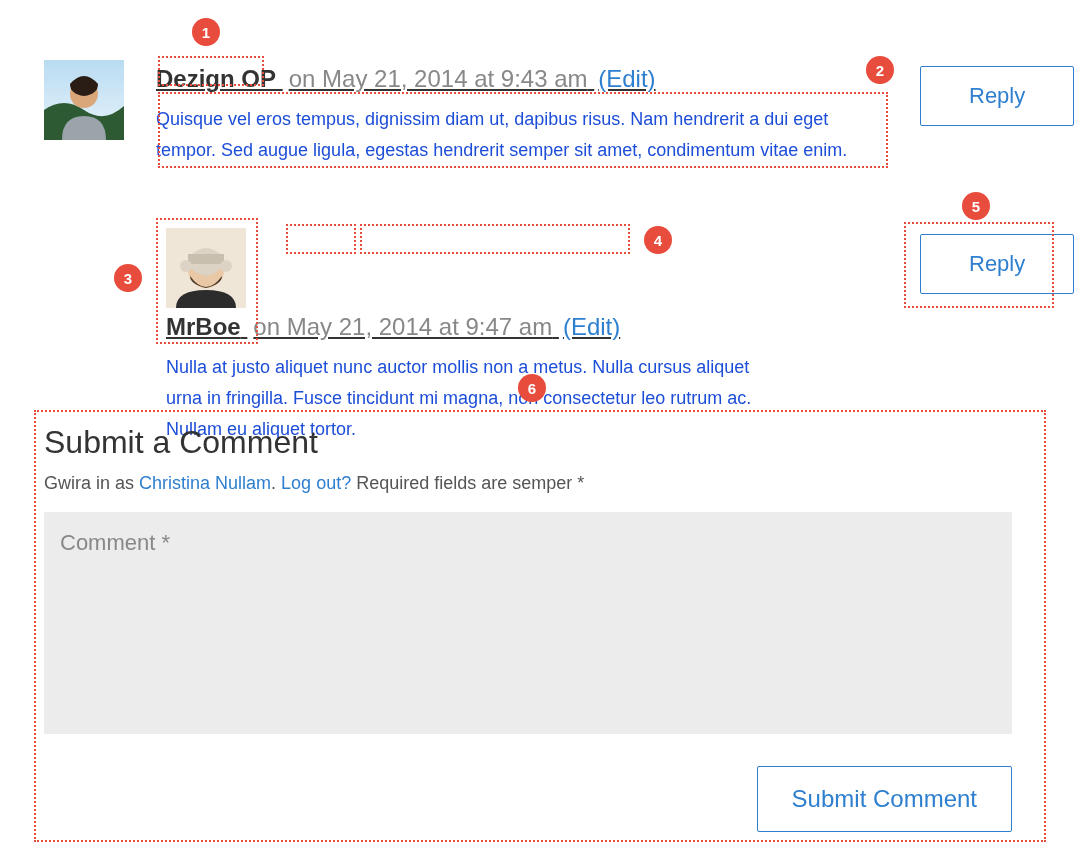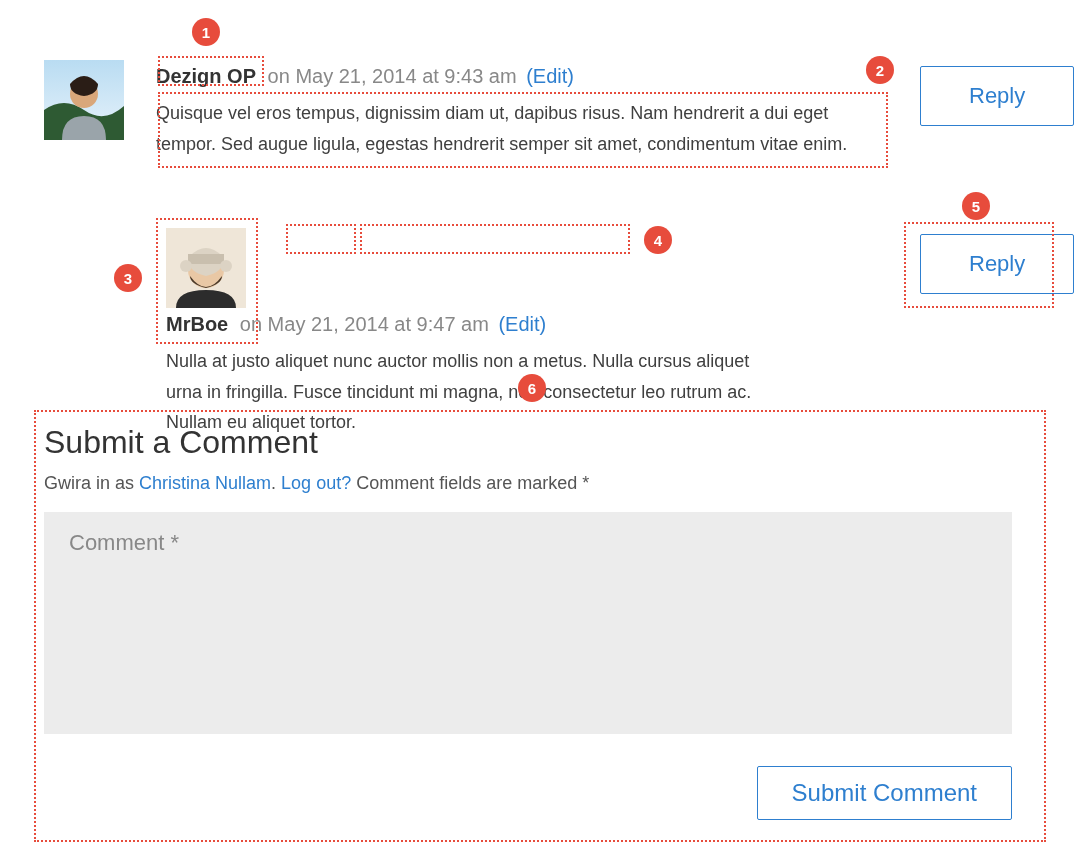--- a/index.html
+++ b/index.html
@@ -41,25 +41,25 @@
   .avatar {
     width: 80px; height: 80px;
     flex: 0 0 80px;
     margin-right: 32px;
     display: flex; align-items: center; justify-content: center;
     overflow: hidden;
   }
   .avatar svg { width: 80px; height: 80px; display: block; }
 
   .c-body { flex: 1; }
-  .meta-line { font-size: 20px; line-height: 1.6; }
+  .meta-line { font-size: 24px; line-height: 1.6; text-decoration: underline; }
   .author { font-weight: 700; color: #333; }
   .meta { color: #888; margin-left: 6px; }
   .edit-link { color: #2e7fcf; margin-left: 4px; cursor: pointer; }
-  .comment-text { font-size: 18px; line-height: 1.7; color: #404040; margin-top: 6px; max-width: 720px; }
+  .comment-text { font-size: 18px; line-height: 1.7; color: #1d4ed8; margin-top: 6px; max-width: 720px; }
   .comment.nested .comment-text { max-width: 610px; }
 
   .reply-btn {
     position: absolute;
     border: 1px solid #2e7fcf;
     color: #2e7fcf;
     background: transparent;
     font-size: 22px;
     padding: 16px 48px;
     cursor: pointer;
@@ -82,35 +82,35 @@
     font-size: 18px;
     color: #555;
     margin-bottom: 18px;
   }
   .login-line a { color: #2e7fcf; text-decoration: none; cursor: pointer; }
   .comment-field {
     width: 100%;
     height: 222px;
     background: #ececec;
     border: none;
-    padding: 18px 25px;
+    padding: 18px 16px;
     font-size: 22px;
     color: #444;
     resize: none;
     font-family: inherit;
   }
   .comment-field::placeholder { color: #888; }
   .submit-btn {
     float: right;
     margin-top: 28px;
     border: 1px solid #2e7fcf;
     color: #2e7fcf;
     background: transparent;
     font-size: 24px;
-    padding: 12px 34px;
+    padding: 18px 34px;
     cursor: pointer;
     border-radius: 2px;
   }
 </style>
 </head>
 <body>
 
 <div class="canvas">
 
   <div class="comment" style="left:44px; top:60px;">
@@ -160,21 +160,21 @@
         <span class="edit-link">(Edit)</span>
       </div>
       <div class="comment-text">Nulla at justo aliquet nunc auctor mollis non a metus. Nulla cursus aliquet urna in fringilla. Fusce tincidunt mi magna, non consectetur leo rutrum ac. Nullam eu aliquet tortor.</div>
     </div>
   </div>
   <button class="reply-btn" style="left:920px; top:234px;">Reply</button>
 
   <div class="submit-section">
     <h2 class="submit-heading">Submit a Comment</h2>
     <div class="login-line">
-      <span>Gwira in as </span><a>Christina Nullam</a><span>. </span><a>Log out?</a><span> Comment fields are marked *</span>
+      <span>Gwira in as </span><a>Christina Nullam</a><span>. </span><a>Log out?</a><span> Required fields are semper *</span>
     </div>
     <textarea class="comment-field" placeholder="Comment *" style=""></textarea>
     <button class="submit-btn">Submit Comment</button>
   </div>
 
   <div class="anno" style="left:158px; top:56px; width:106px; height:30px;"></div>
   <div class="anno" style="left:158px; top:92px; width:730px; height:76px;"></div>
   <div class="anno" style="left:156px; top:218px; width:102px; height:126px;"></div>
   <div class="anno" style="left:286px; top:224px; width:70px; height:30px;"></div>
   <div class="anno" style="left:360px; top:224px; width:270px; height:30px;"></div>

